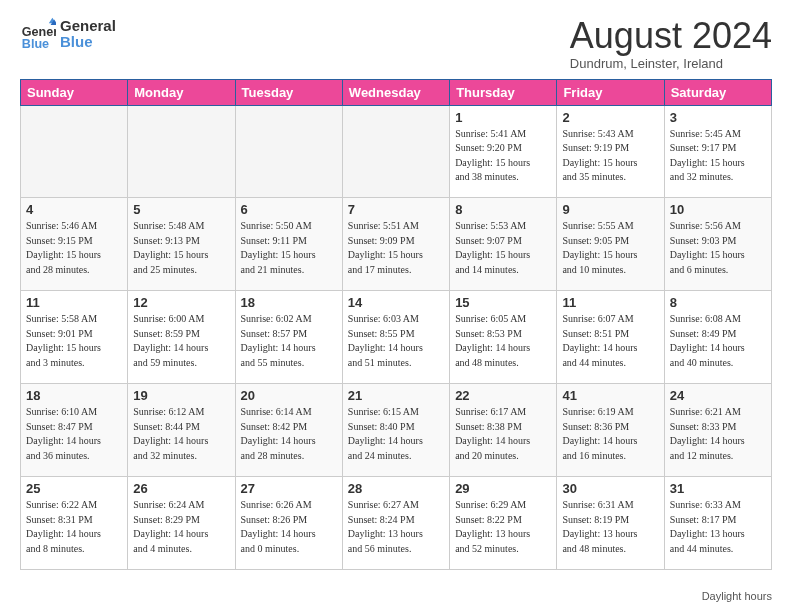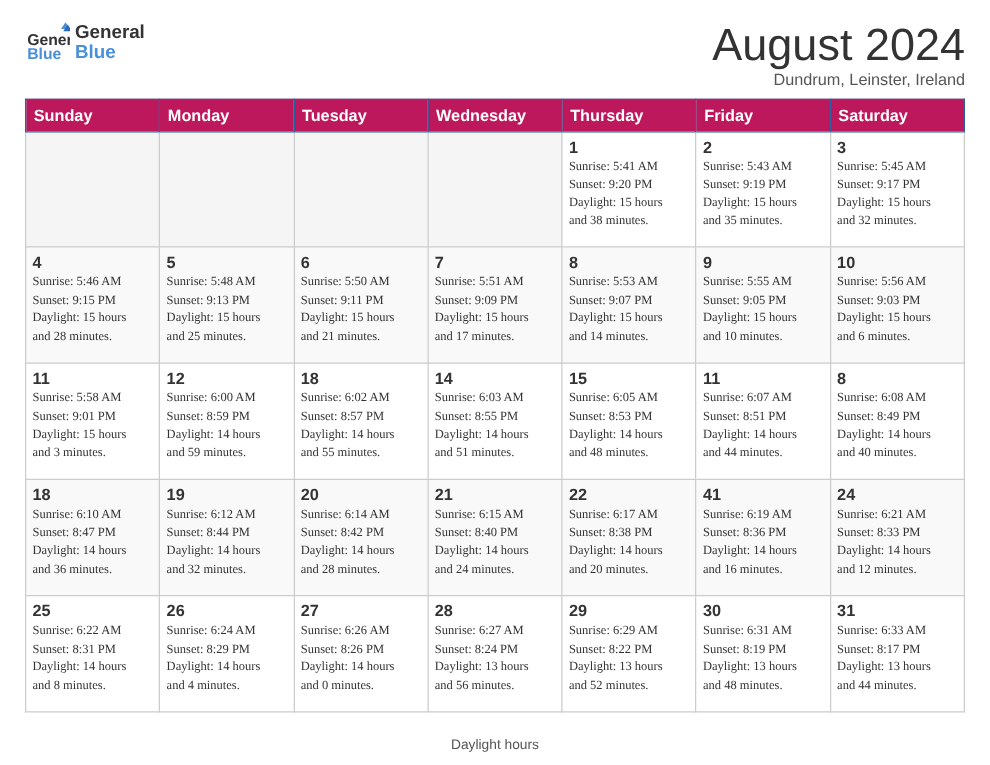--- a/index.html
+++ b/index.html
@@ -26,41 +26,41 @@
     .logo {
       display: flex;
       align-items: center;
       gap: 4px;
     }
     .logo-icon {
       width: 36px;
       height: 36px;
     }
     .title-block {
-      text-align: right;
+      text-align: left;
     }
     .main-title {
       font-size: 36px;
       font-weight: normal;
       color: #333;
       line-height: 1.1;
     }
     .subtitle {
       font-size: 13px;
       color: #555;
     }
     .calendar {
       flex: 1;
       border: 1px solid #ccc;
       border-collapse: collapse;
       width: 100%;
       table-layout: fixed;
     }
     .calendar th {
-      background-color: #be185d;
+      background-color: #ec4899;
       color: #fff;
       text-align: left;
       padding: 5px 6px;
       font-size: 13px;
       font-weight: bold;
       border: 1px solid #2a5f9f;
     }
     .calendar td {
       border: 1px solid #ccc;
       vertical-align: top;
@@ -85,21 +85,21 @@
     .day-info {
       font-size: 10px;
       line-height: 1.45;
       color: #333;
       font-family: Liberation Serif, serif;
     }
     .footer-note {
       font-size: 11px;
       color: #555;
       margin-top: 20px;
-      text-align: center;
+      text-align: right;
     }
   </style>
 </head>
 <body>
 
 <div class="page">
   <div class="header">
     <div class="logo">
       <svg class="logo-icon" viewBox="0 0 40 40">
         <text x="2" y="22" font-size="14" font-weight="bold" fill="#333">General</text>

